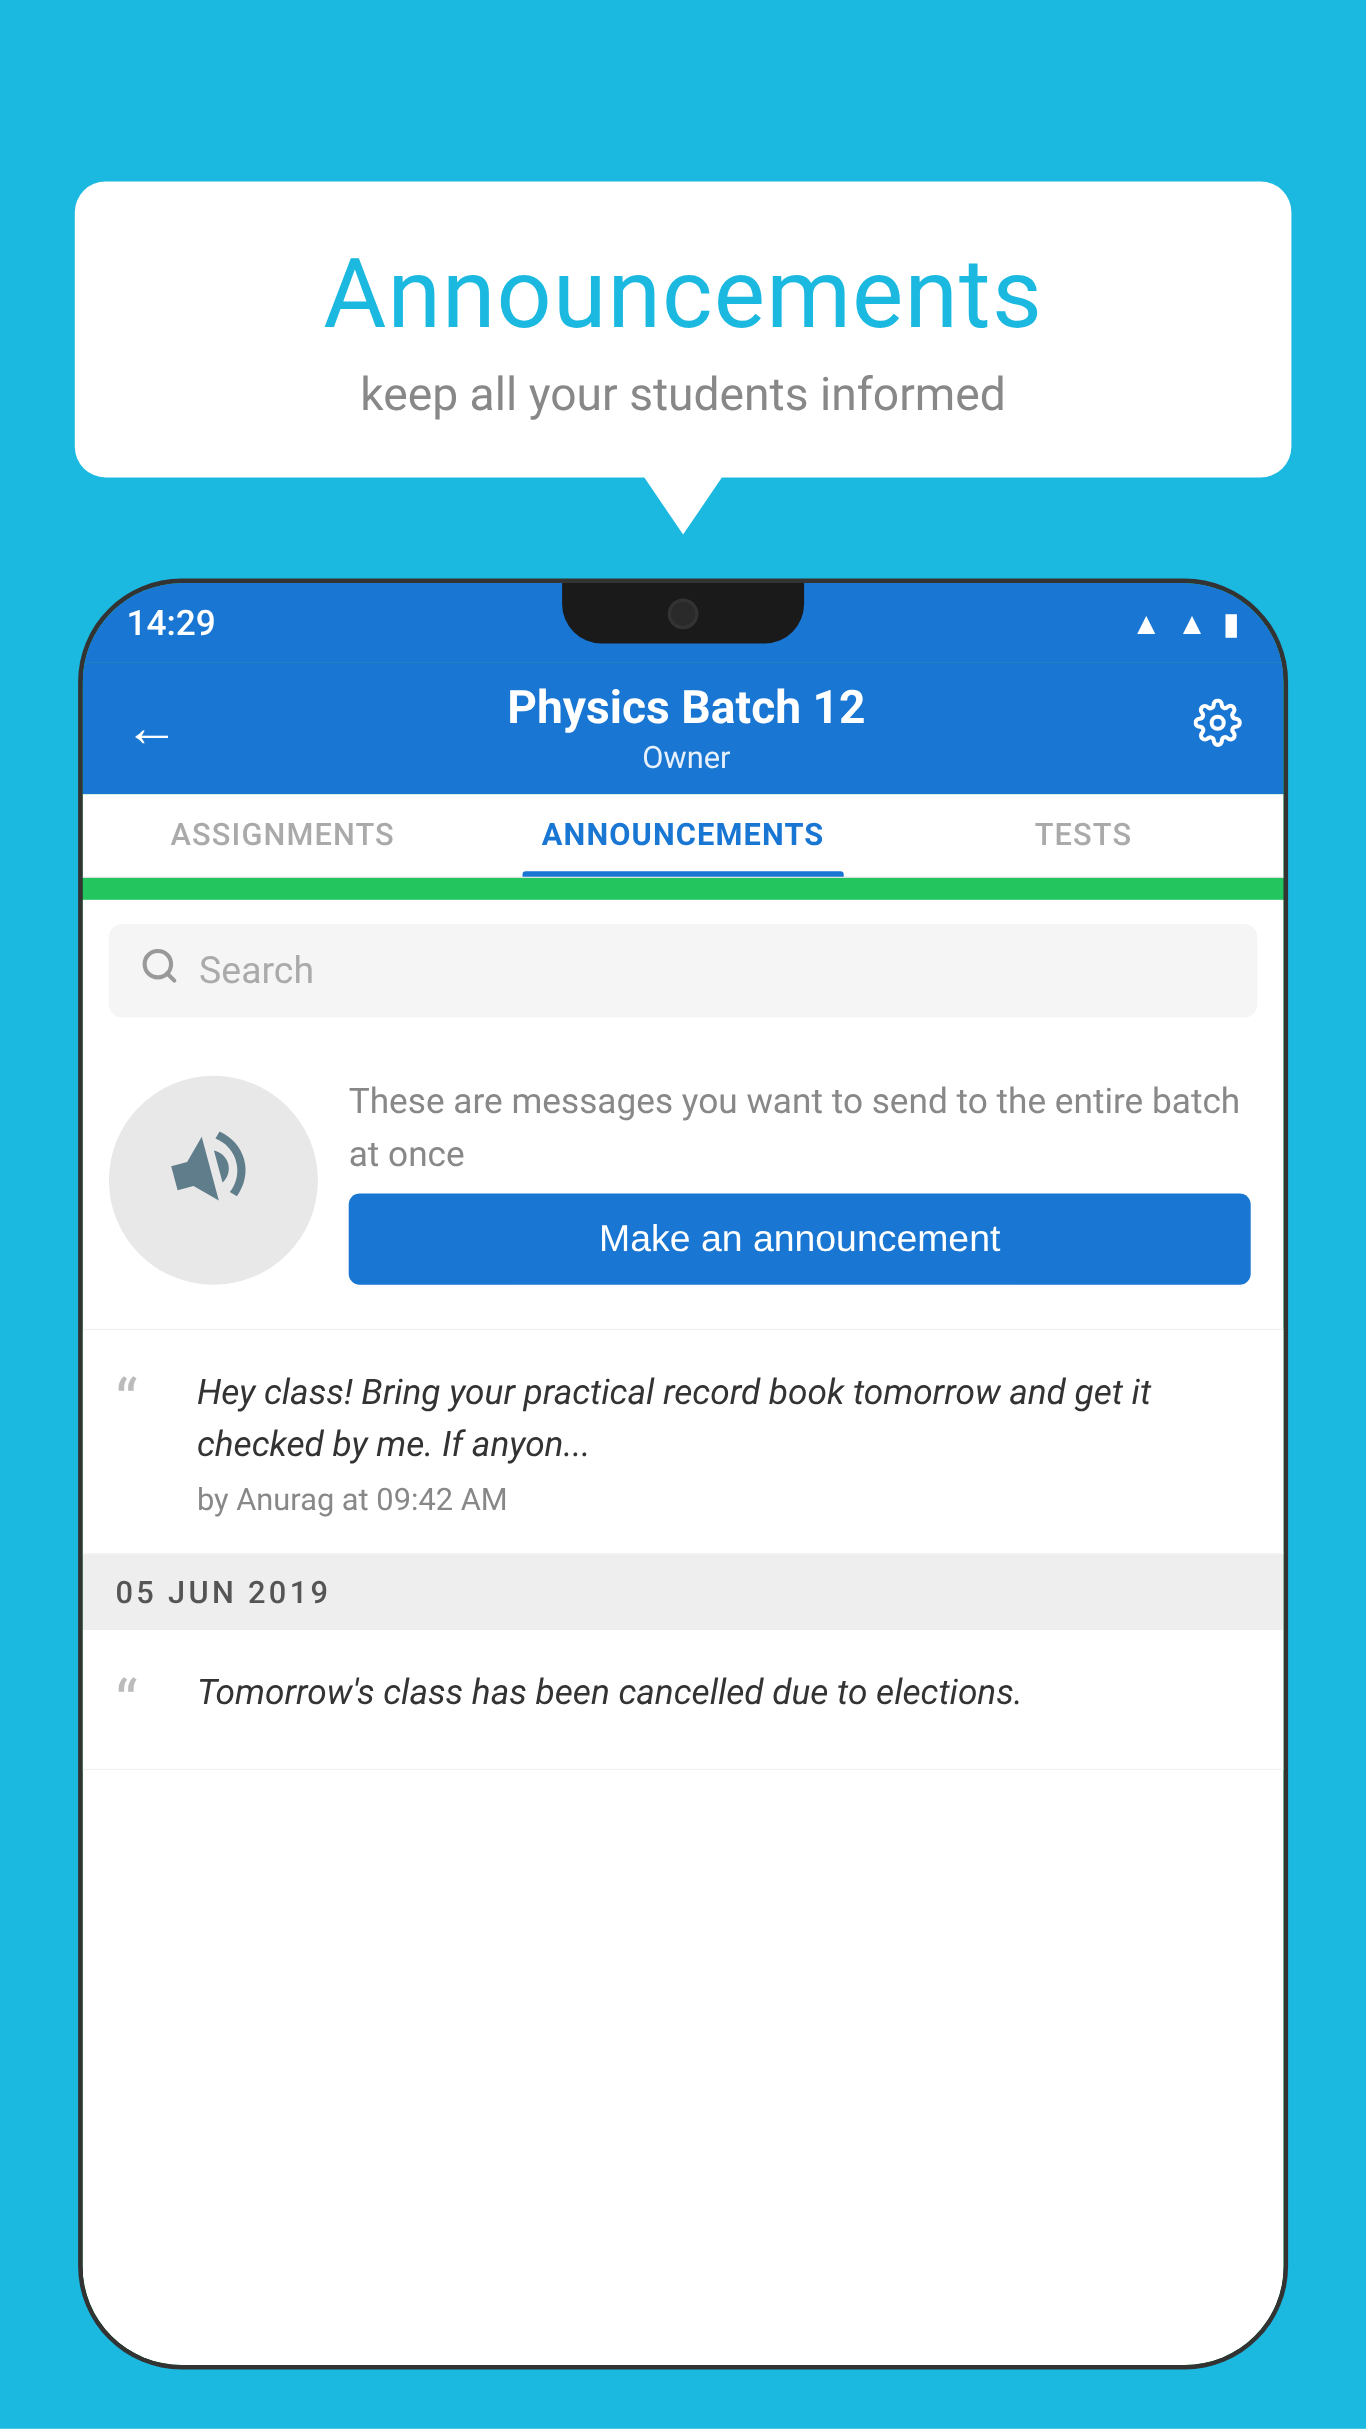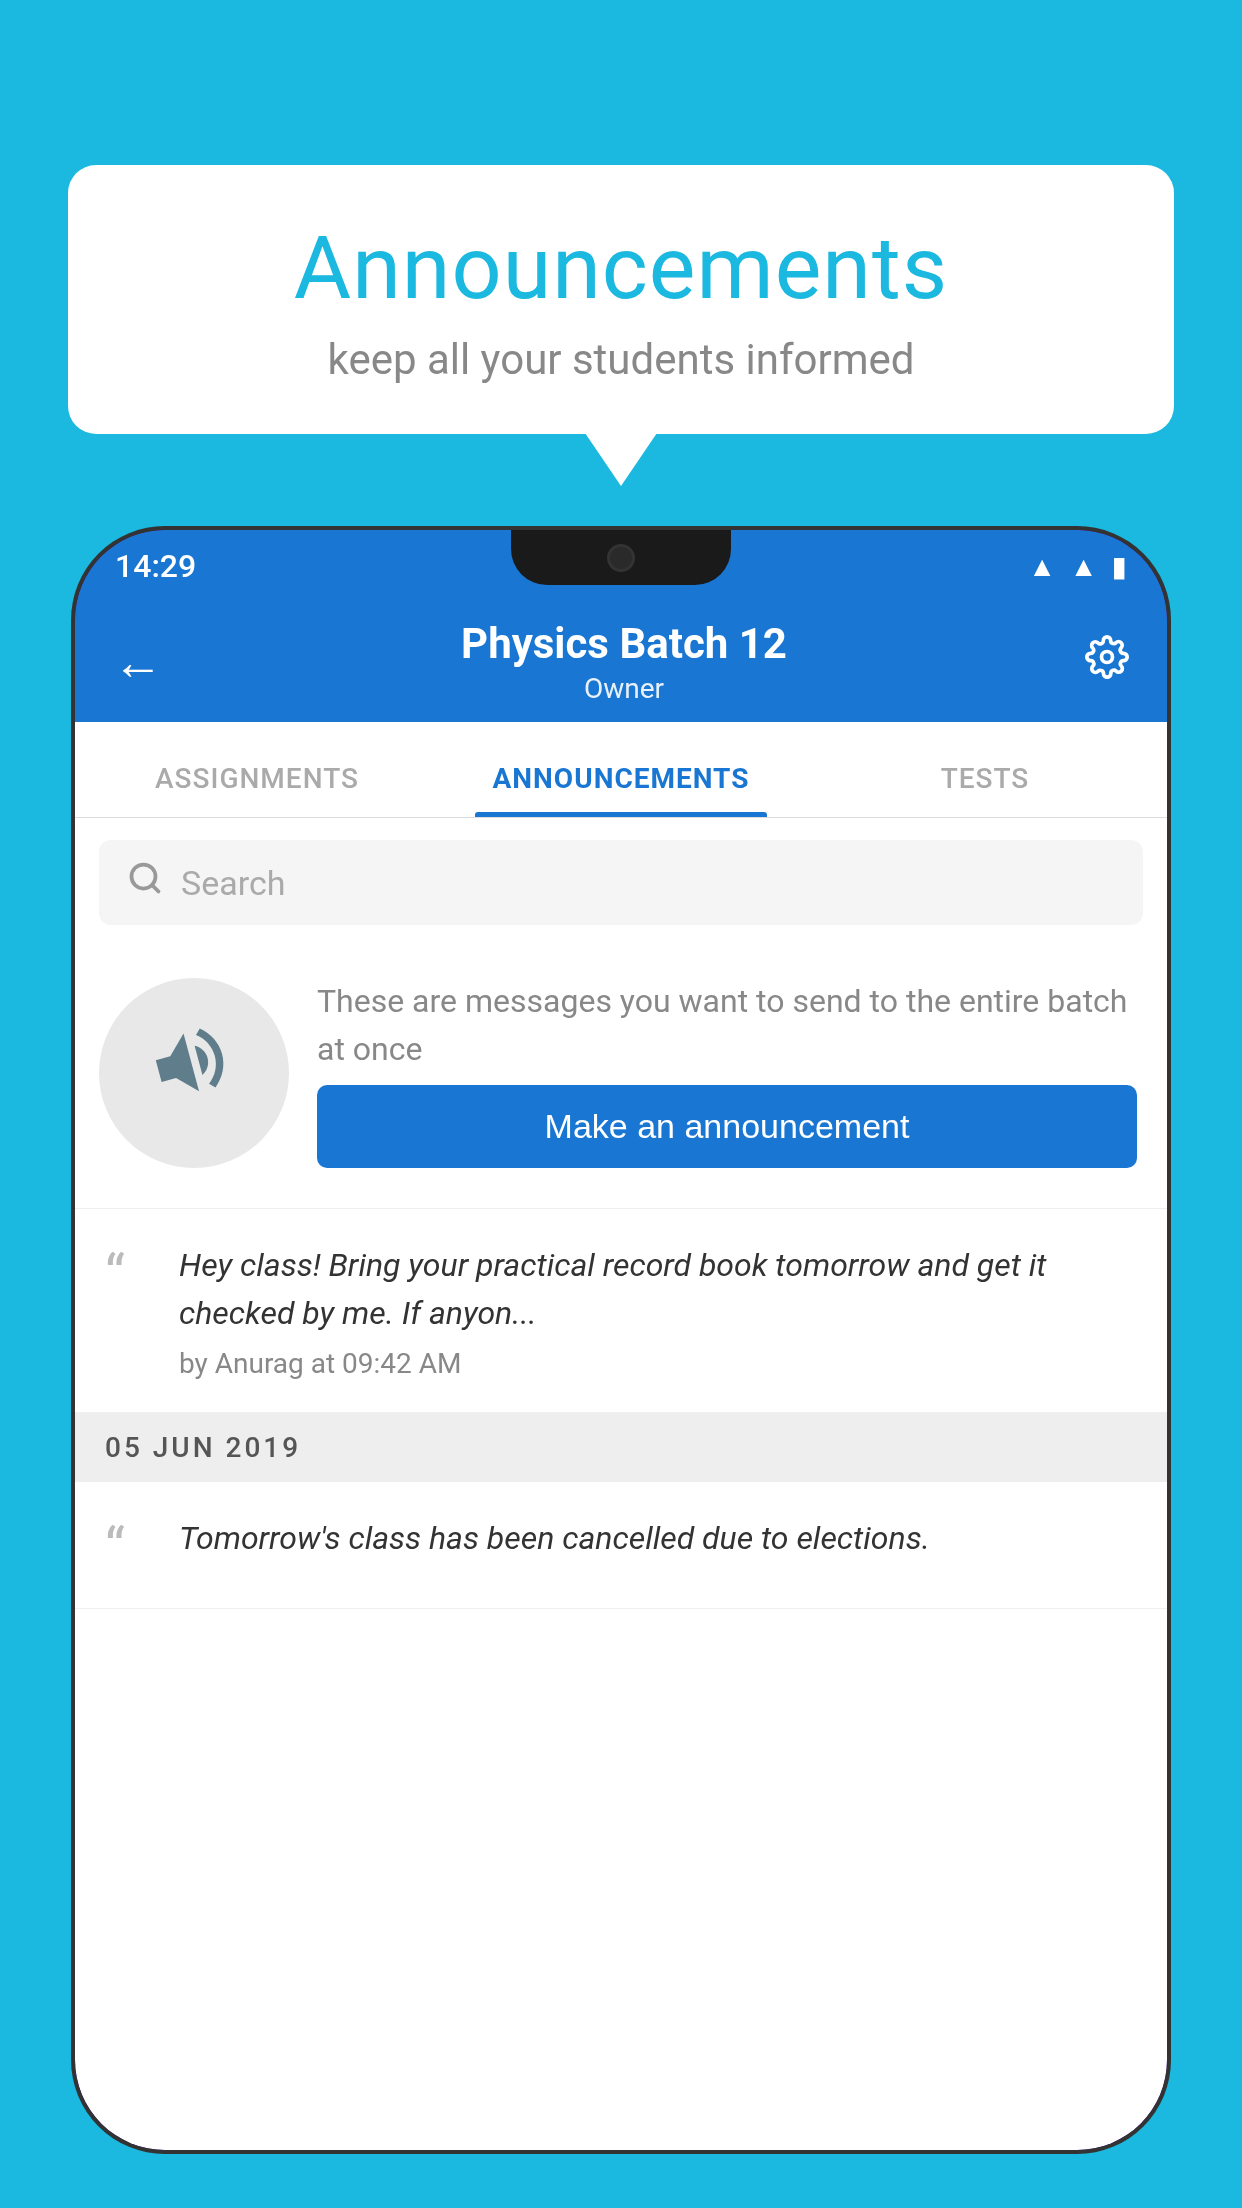--- a/index.html
+++ b/index.html
@@ -174,21 +174,21 @@
       color: white;
       font-size: 44px;
     }
 
     
     .tabs-bar {
       position: absolute;
       top: 192px;
       left: 0;
       right: 0;
-      height: 96px;
+      height: 76px;
       background: white;
       display: flex;
       align-items: flex-end;
       border-bottom: 1px solid #ddd;
     }
 
     .tab-item {
       flex: 1;
       text-align: center;
       padding-bottom: 22px;
@@ -344,21 +344,21 @@
     }
 
     .phone-screen {
       position: absolute;
       top: 0;
       left: 0;
       right: 0;
       bottom: 0;
       border-radius: 90px;
       overflow: hidden;
-      background: #6d28d9;
+      background: #22c55e;
     }
   </style>
 </head>
 <body>
 
 <div class="speech-bubble-container">
   <div class="speech-bubble">
     <div class="speech-bubble-title">Announcements</div>
     <div class="speech-bubble-subtitle">keep all your students informed</div>
   </div>

